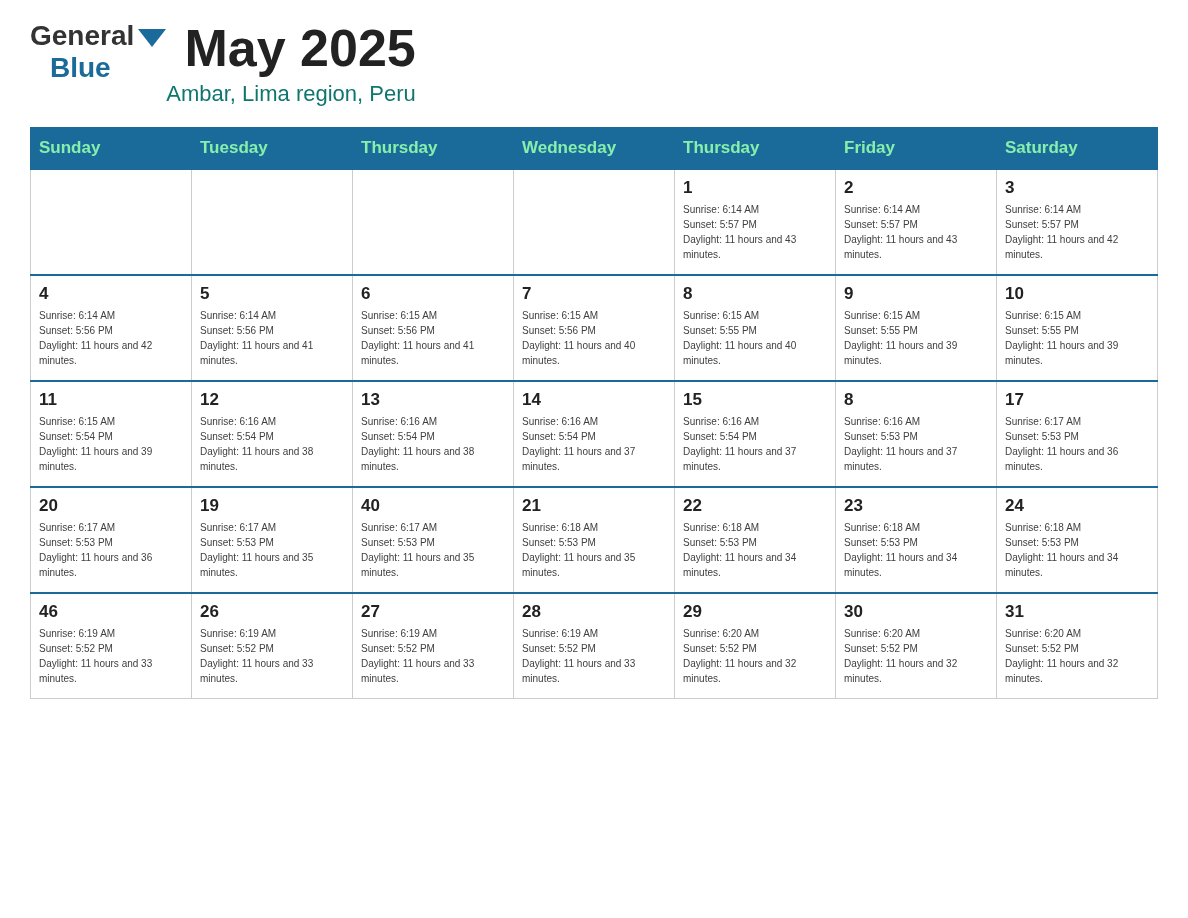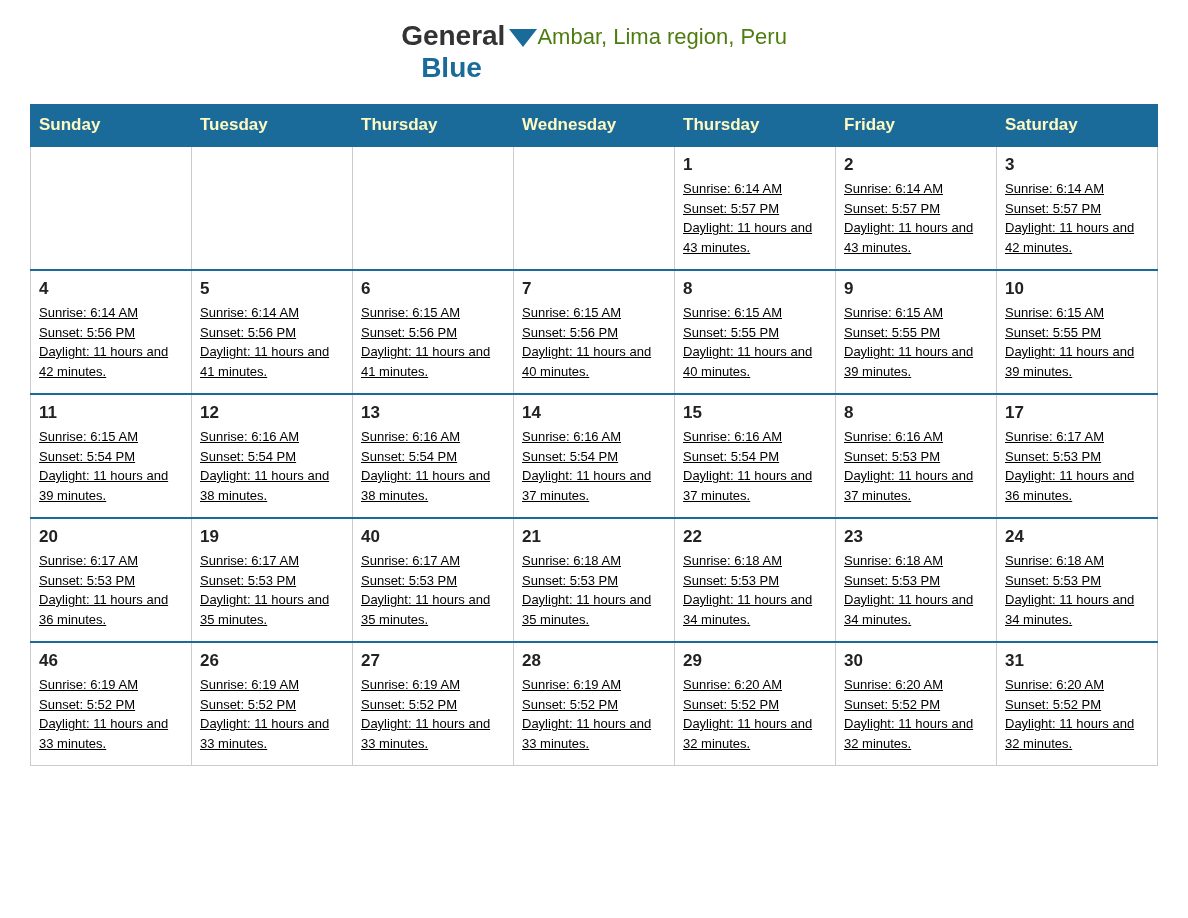--- a/index.html
+++ b/index.html
@@ -5,21 +5,21 @@
     * { margin: 0; padding: 0; box-sizing: border-box; }
     body {
       background: #fff;
       font-family: Arial, sans-serif;
       width: 1188px;
       min-height: 918px;
       padding: 20px 30px;
     }
     .header {
       display: flex;
-      justify-content: center;
+      justify-content: flex-start;
       align-items: flex-start;
       margin-bottom: 20px;
     }
     .logo {
       display: flex;
       flex-direction: column;
       align-items: flex-start;
     }
     .logo-top {
       display: flex;
@@ -49,31 +49,31 @@
       text-align: right;
     }
     .month-year {
       font-size: 52px;
       font-weight: bold;
       color: #222;
       line-height: 1.1;
     }
     .location {
       font-size: 22px;
-      color: #4d7c0f;
+      color: #0f766e;
       margin-top: 4px;
     }
     .calendar {
       width: 100%;
       border-collapse: collapse;
       border: 1px solid #ccc;
     }
     .calendar th {
       background-color: #1a6b9a;
-      color: #fef9c3;
+      color: #86efac;
       font-size: 17px;
       font-weight: bold;
       padding: 10px 8px;
       text-align: left;
       border: 1px solid #1a6b9a;
     }
     .calendar td {
       vertical-align: top;
       padding: 8px 8px 12px 8px;
       border: 1px solid #ccc;
@@ -81,44 +81,44 @@
       min-height: 110px;
     }
     .day-number {
       font-size: 17px;
       font-weight: bold;
       color: #222;
       display: block;
       margin-bottom: 4px;
     }
     .day-info {
-      font-size: 13px;
-      color: #000000;
+      font-size: 10px;
+      color: #404040;
       line-height: 1.5;
-      text-decoration: underline;
     }
     .empty-cell {
       background: #fff;
     }
     .week-row td {
       border-top: 2px solid #1a6b9a;
     }
   </style>
 </head>
 <body>
 
 <div class="header">
   <div class="logo">
     <div class="logo-top">
       <span class="logo-general">General</span>
       <div class="logo-arrow"></div>
     </div>
     <span class="logo-blue">Blue</span>
   </div>
   <div class="title-block">
+    <div class="month-year">May 2025</div>
     <div class="location">Ambar, Lima region, Peru</div>
   </div>
 </div>
 
 <table class="calendar">
   <thead>
     <tr>
     <th>Sunday</th>
         <th>Tuesday</th>
         <th>Thursday</th>

